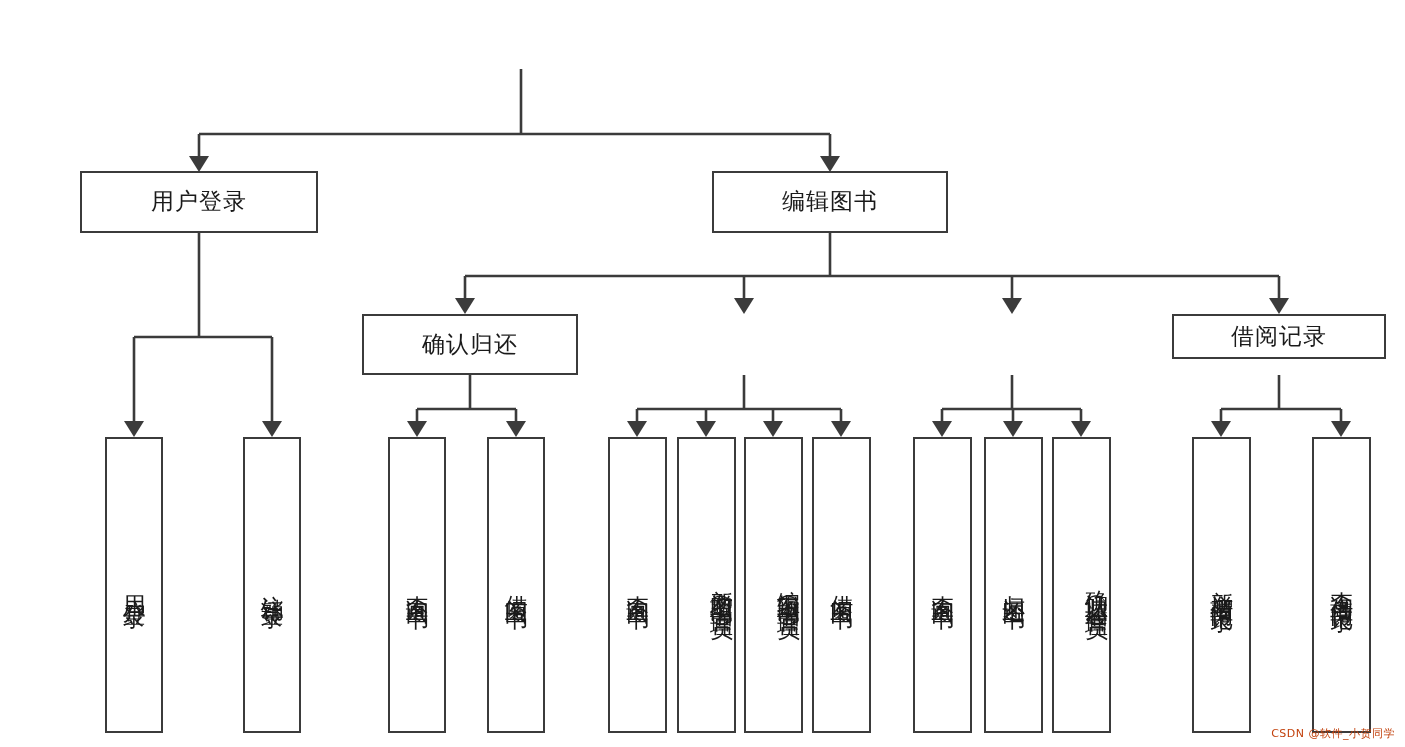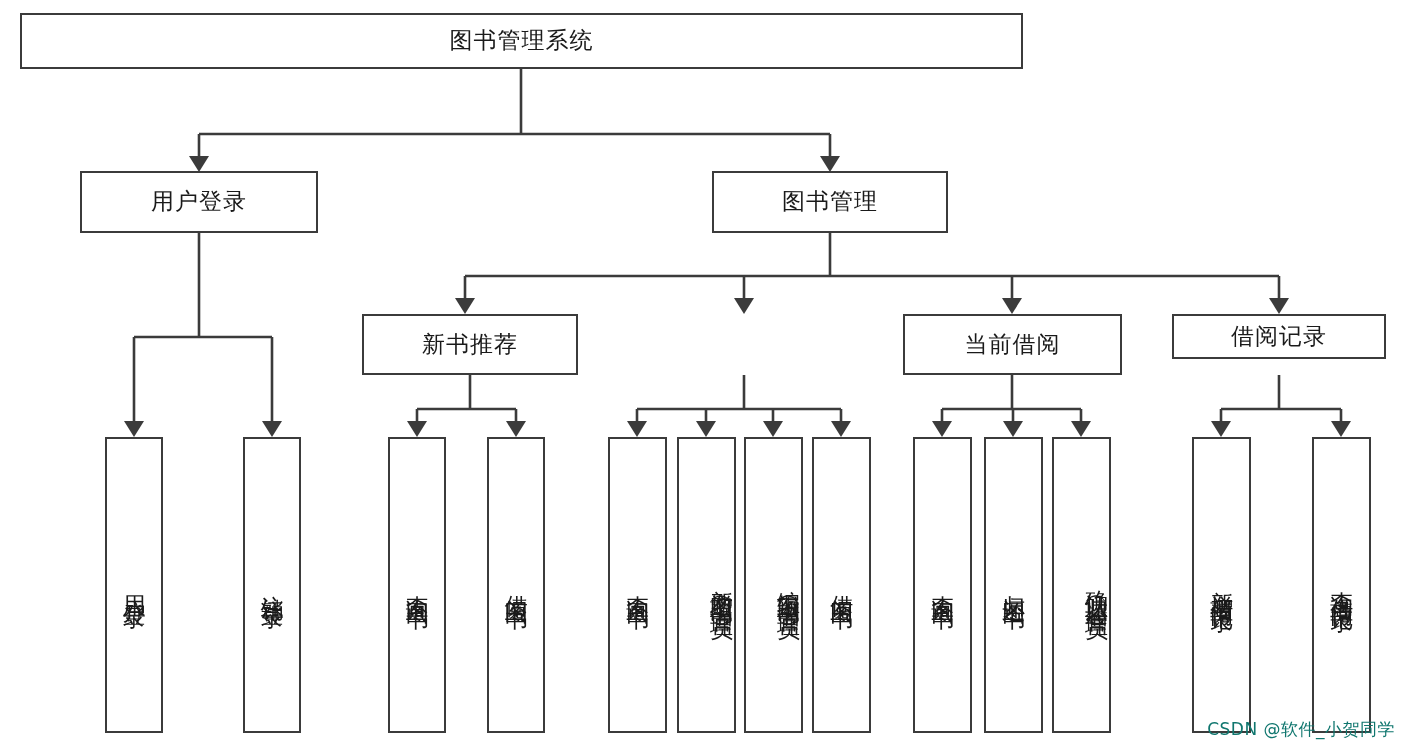--- a/index.html
+++ b/index.html
@@ -59,22 +59,22 @@
     stroke-width: 2.6;
     fill: none;
   }
   .arrowhead {
     fill: #3b3b3b;
   }
   #watermark {
     position: absolute;
     right: 10px;
     bottom: 6px;
-    font-size: 17px;
-    color: #0f766e;
+    font-size: 11px;
+    color: #c2410c;
     letter-spacing: 0.5px;
     white-space: nowrap;
   }
 </style>
 </head>
 <body>
 
 <div id="canvas">
 
   <svg id="wires" viewBox="0 0 1405 747">
@@ -140,36 +140,30 @@
     <polygon class="arrowhead" points="1071,421 1091,421 1081,437"></polygon>
 
     <path class="wire" d="M 1279 375 L 1279 409"></path>
     <path class="wire" d="M 1221 409 L 1341 409"></path>
     <path class="wire" d="M 1221 409 L 1221 423"></path>
     <polygon class="arrowhead" points="1211,421 1231,421 1221,437"></polygon>
     <path class="wire" d="M 1341 409 L 1341 423"></path>
     <polygon class="arrowhead" points="1331,421 1351,421 1341,437"></polygon>
   </svg>
 
-  <div class="node node-h" style="left:20px; top:13px; width:1003px; height:56px;">
-    <span>图书管理系统</span>
-  </div>
 
   <div class="node node-h" style="left:80px; top:171px; width:238px; height:62px;">
     <span>用户登录</span>
   </div>
   <div class="node node-h" style="left:712px; top:171px; width:236px; height:62px;">
-    <span>图书管理</span>
+    <span>编辑图书</span>
   </div>
 
   <div class="node node-h" style="left:362px; top:314px; width:216px; height:61px;">
-    <span>新书推荐</span>
-  </div>
-  <div class="node node-h" style="left:903px; top:314px; width:219px; height:61px;">
-    <span>当前借阅</span>
+    <span>确认归还</span>
   </div>
   <div class="node node-h" style="left:1172px; top:314px; width:214px; height:45px;">
     <span>借阅记录</span>
   </div>
 
   <div class="node node-v center" style="left:105px; top:437px; width:58px; height:296px;">
     <span>用户登录</span>
   </div>
   <div class="node node-v center" style="left:243px; top:437px; width:58px; height:296px;">
     <span>注销登录</span>

